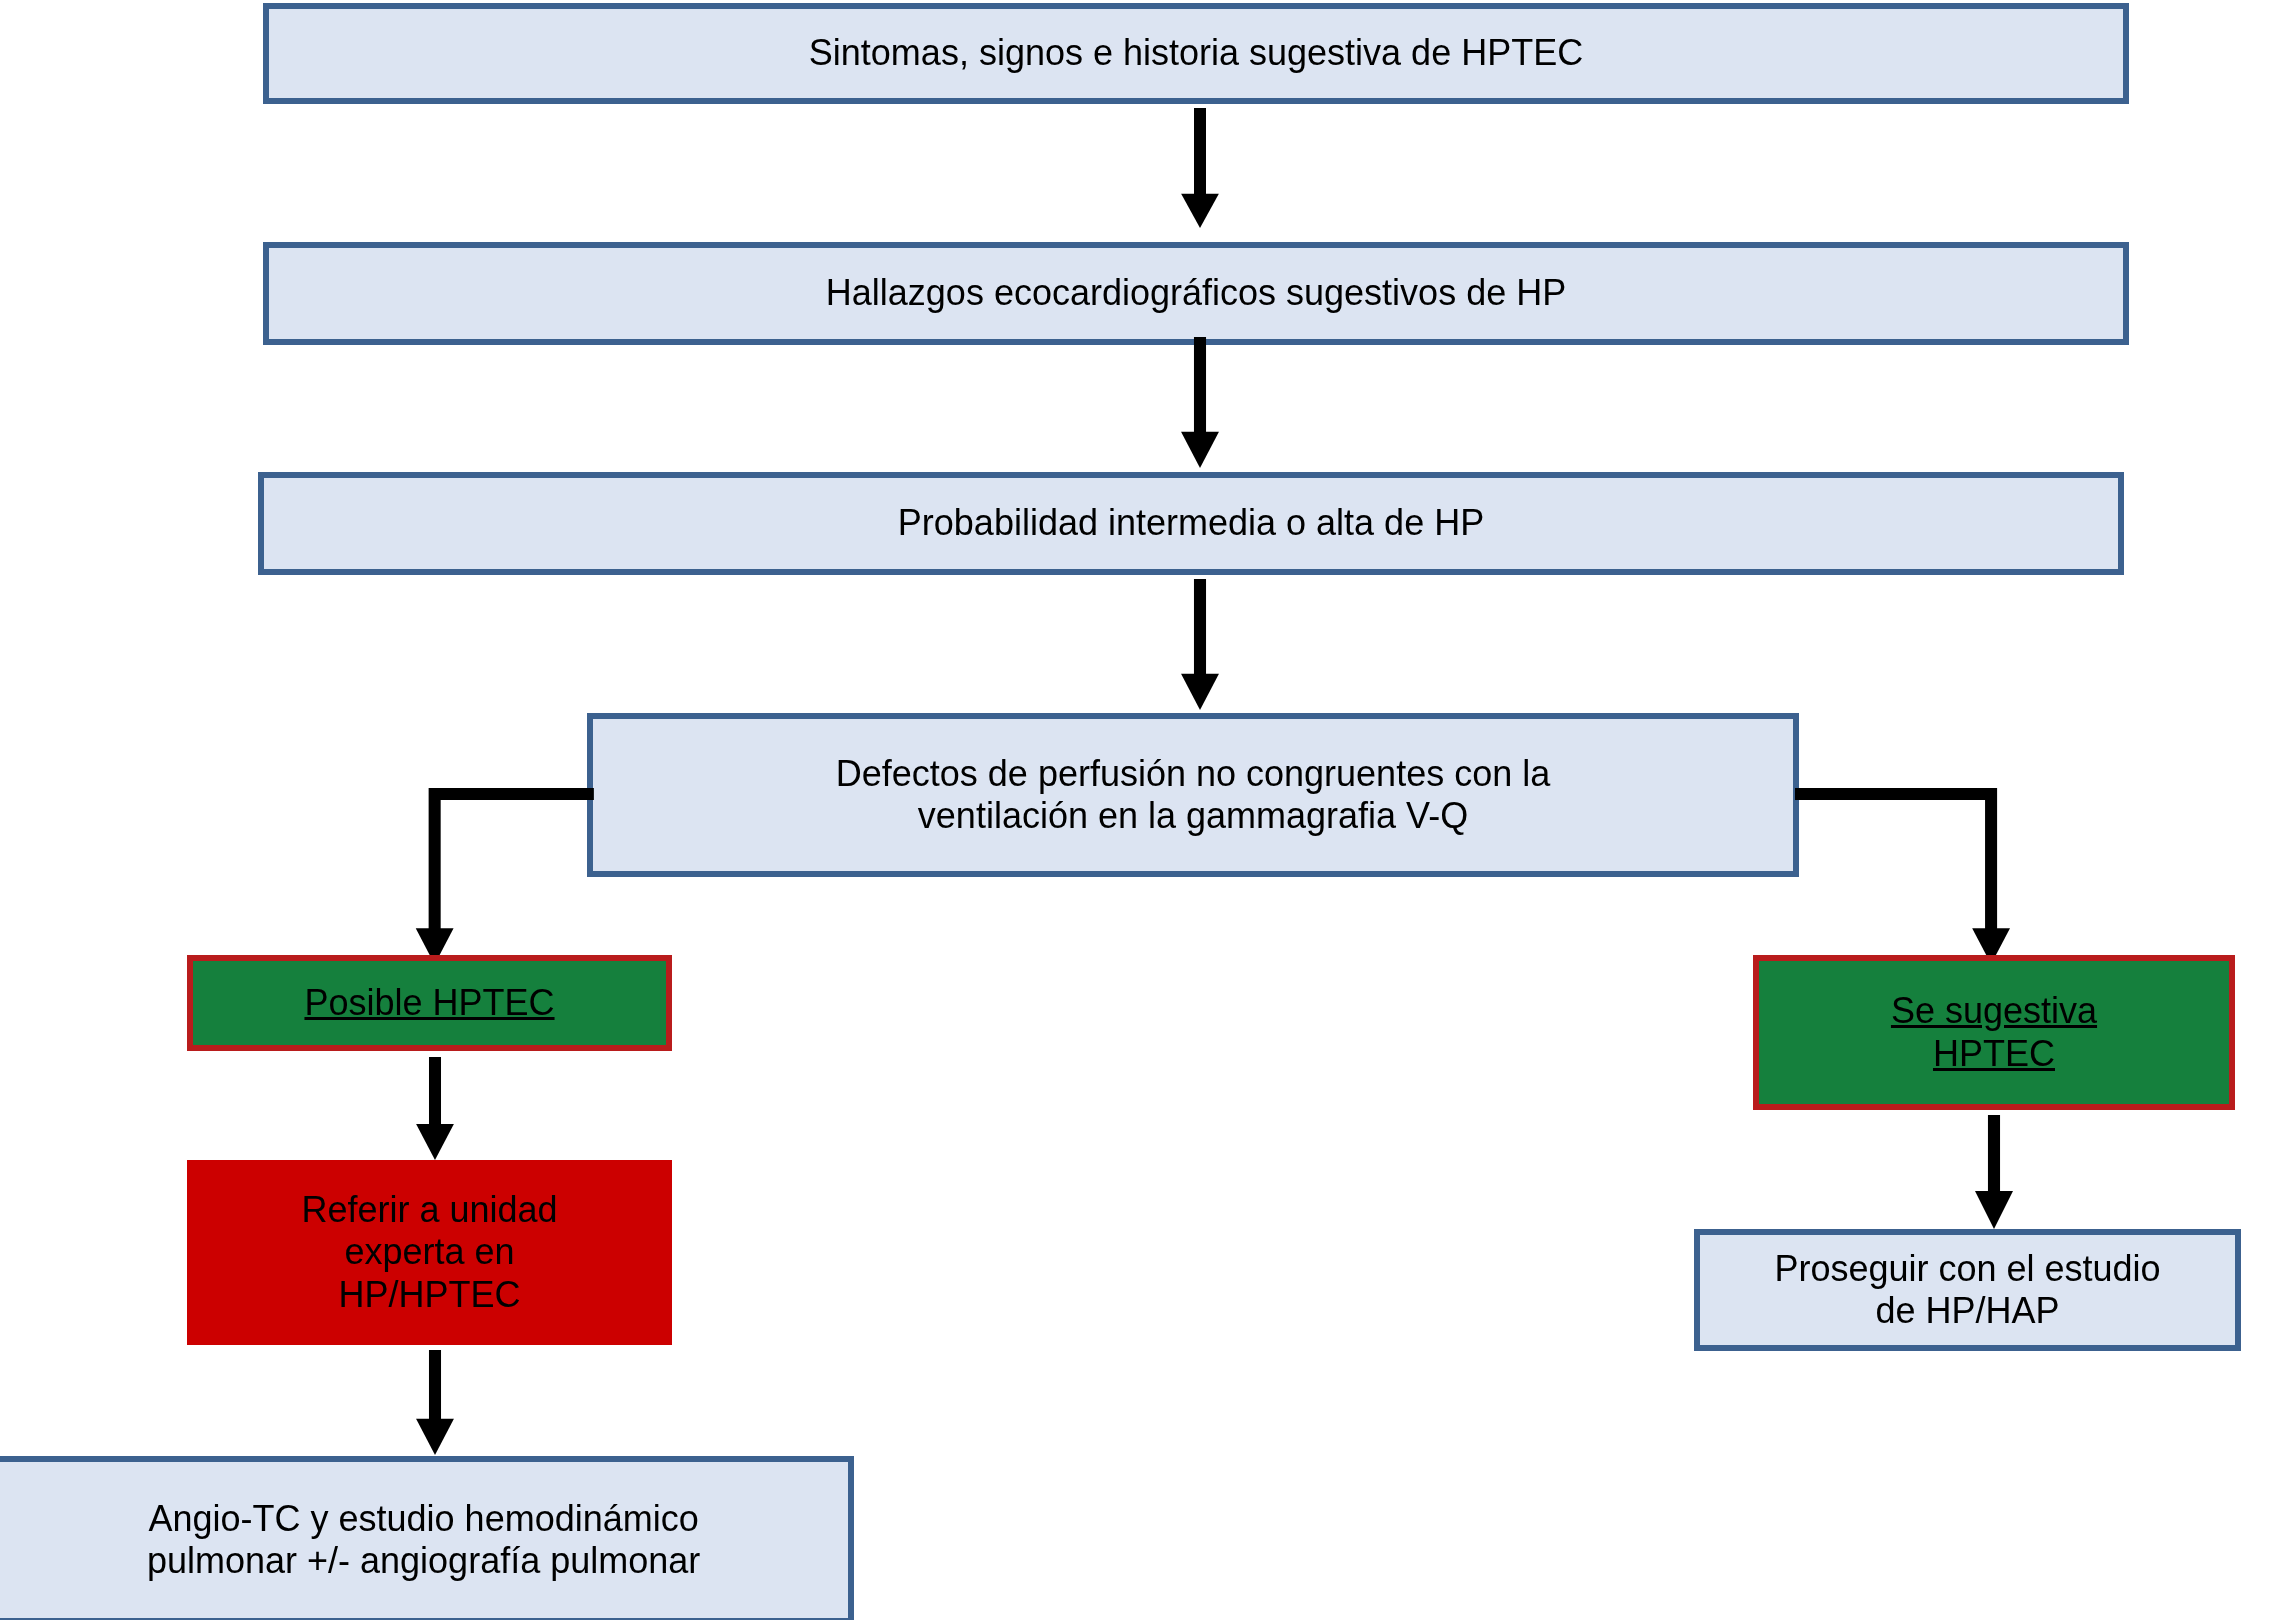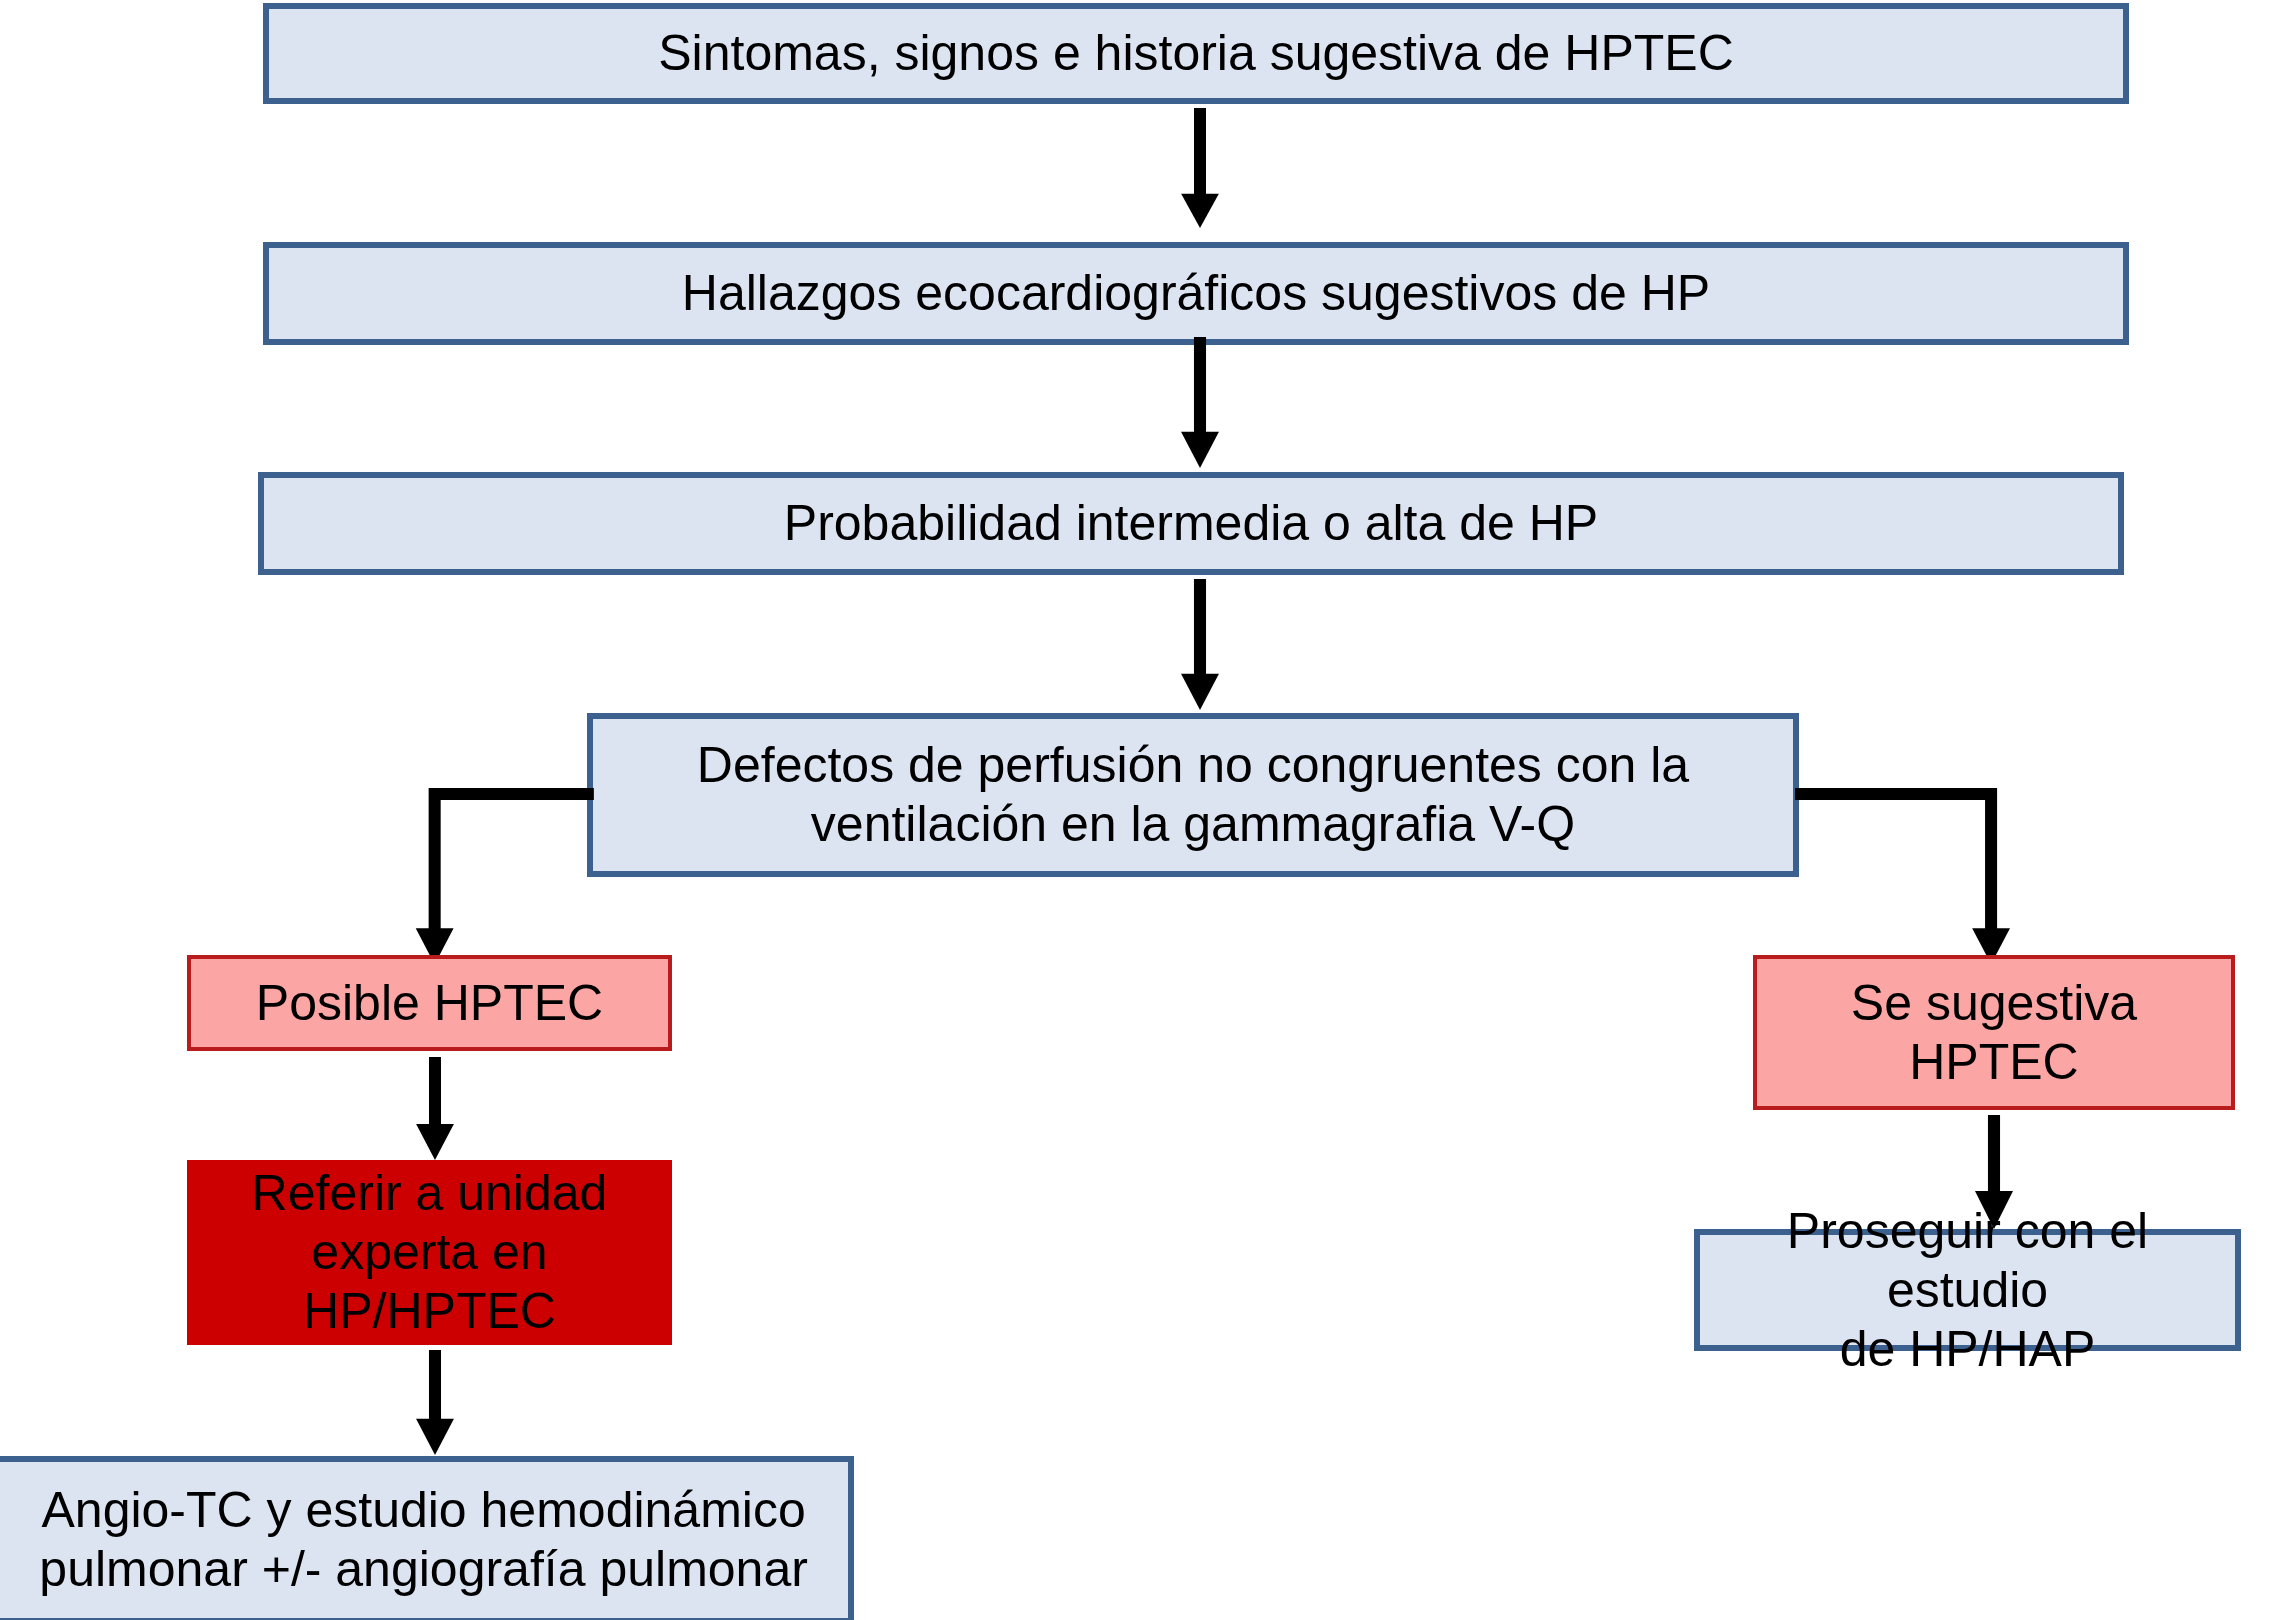--- a/index.html
+++ b/index.html
@@ -24,34 +24,35 @@
     text-align: center;
     line-height: 1.18;
     white-space: pre-line;
   }
   .node-blue {
     background: #dce4f2;
     border: 6px solid #3c618f;
     color: #000000;
   }
   .node-teal {
-    background: #fca5a5;
-    border: 4px solid #b91c1c;
+    background: #15803d;
+    border: 6px solid #b91c1c;
     color: #000000;
+    text-decoration: underline;
   }
   .node-red {
     background: #cc0000;
     border: 0 solid #cc0000;
     color: #000000;
   }
   .node-label {
     display: block;
     width: 100%;
     padding: 0 24px;
-    font-size: 50px;
+    font-size: 36px;
   }
   .arrow {
     position: absolute;
   }
   .arrow svg {
     display: block;
     overflow: visible;
   }
 </style>
 </head>

